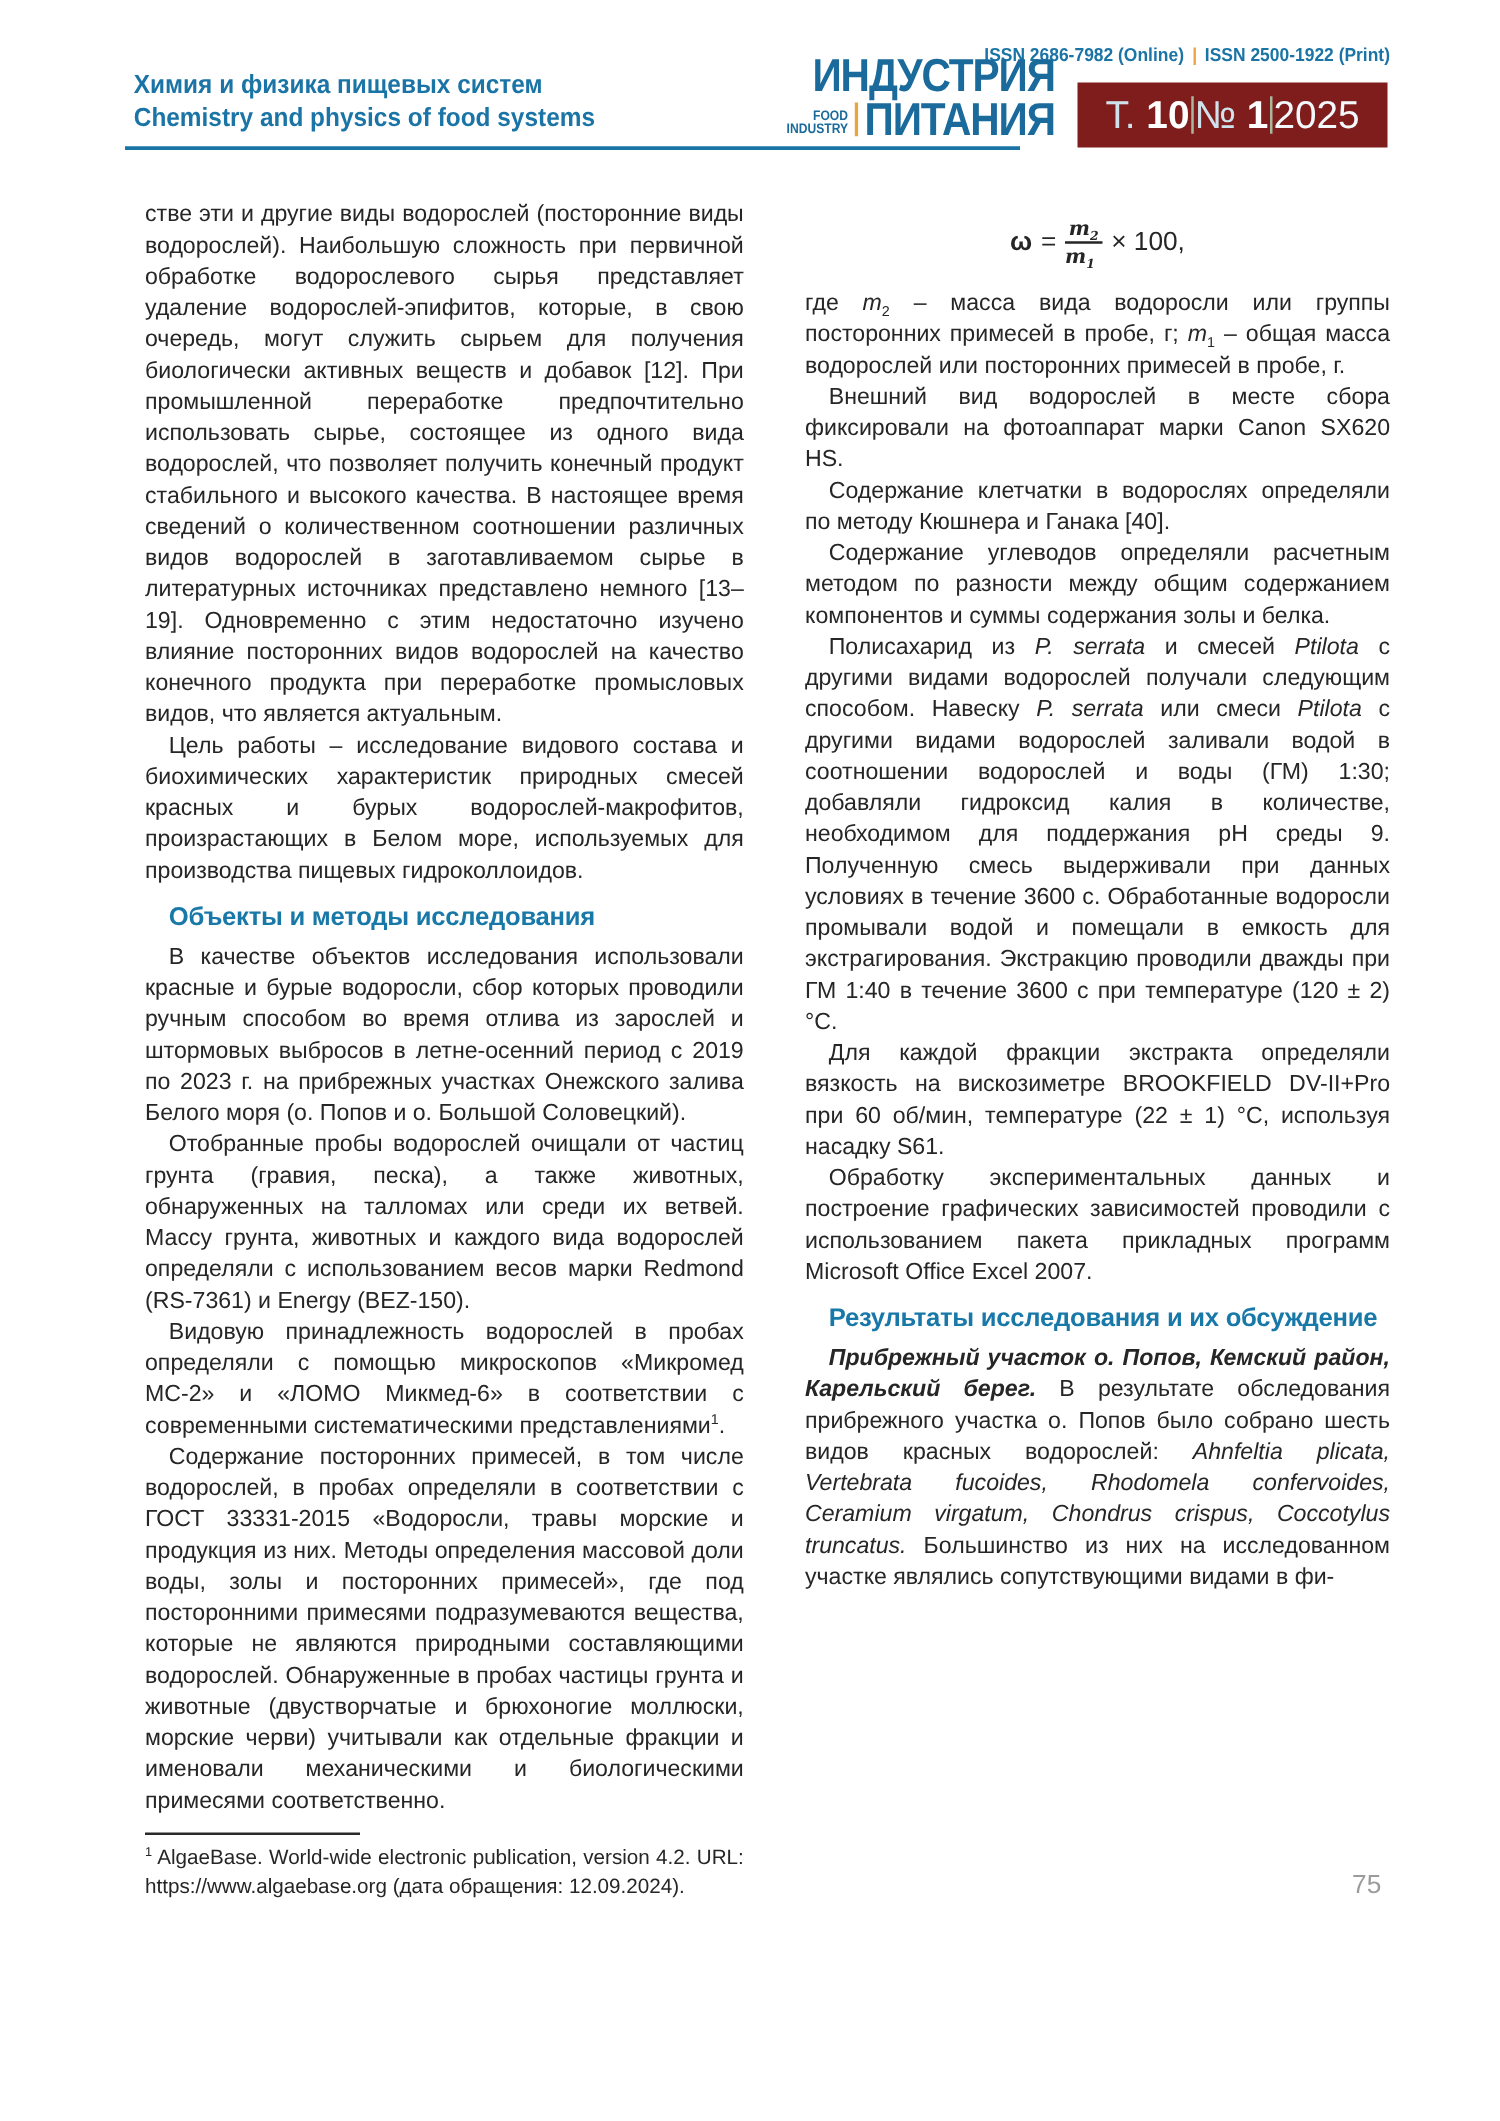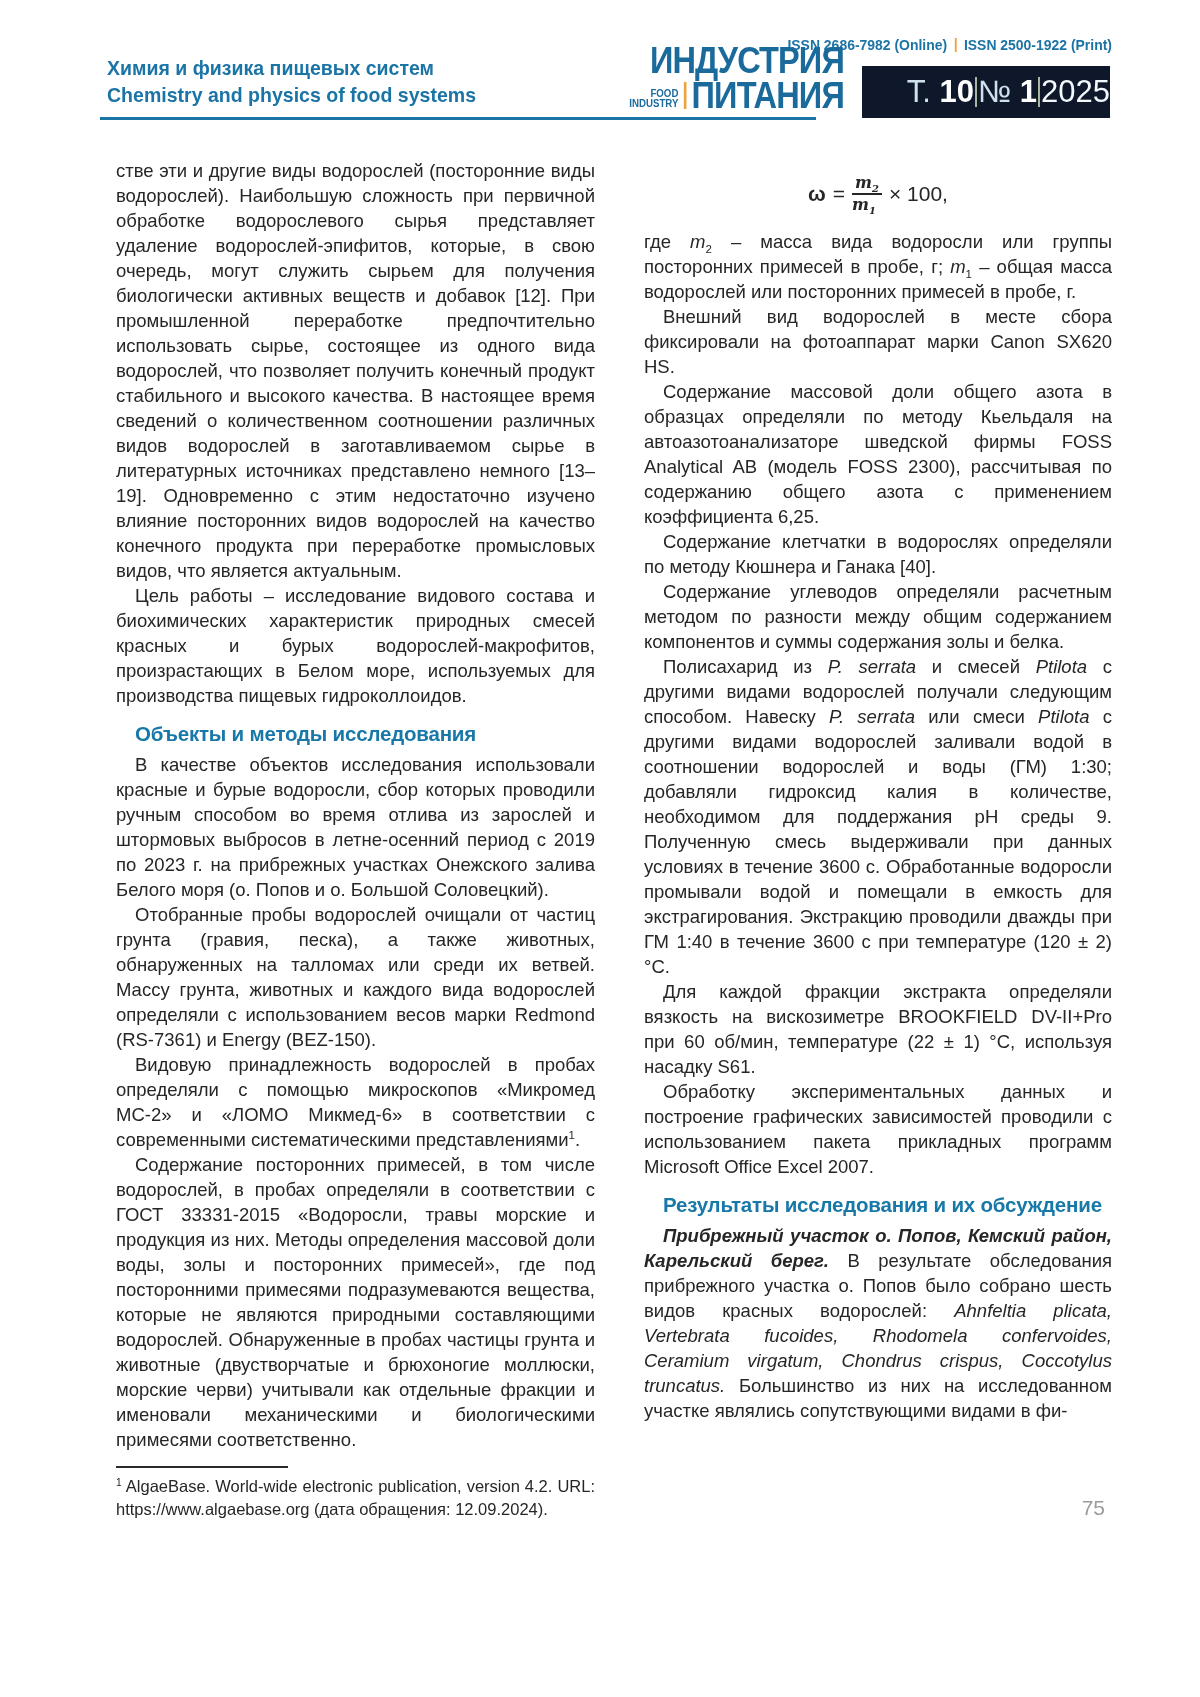--- a/index.html
+++ b/index.html
@@ -13,22 +13,22 @@
   .titles{position:absolute;top:54px;left:107px;color:#1b74a6;font-size:21px;font-weight:700;
           line-height:27px;transform:scaleX(.93);transform-origin:0 50%;}
   .header-rule{position:absolute;top:117px;left:100px;width:716px;height:3px;background:#1b74a6;}
   .logo{position:absolute;top:44px;right:356px;color:#1b6a9c;text-align:right;
         transform:scaleX(.88);transform-origin:100% 50%;}
   .logo-row1{font-size:37px;font-weight:800;line-height:34px;letter-spacing:-1px;}
   .logo-row2{display:flex;align-items:flex-end;justify-content:flex-end;gap:6px;}
   .logo-sub{font-size:11px;font-weight:800;line-height:10px;text-align:right;padding-bottom:5px;color:#1b6a9c;}
   .logo-bar{width:3px;height:27px;background:#eda33f;margin-bottom:4px;}
   .logo-row2-text{font-size:37px;font-weight:800;line-height:35px;letter-spacing:-1px;}
-  .vol-box{position:absolute;top:66px;left:862px;width:248px;height:52px;background:#0f172a;
-           color:#fff;display:flex;align-items:center;justify-content:flex-end;gap:1px;
+  .vol-box{position:absolute;top:66px;left:862px;width:248px;height:52px;background:#7f1d1d;
+           color:#fff;display:flex;align-items:center;justify-content:center;gap:1px;
            font-size:31px;transform:scaleX(1);}
   .vb-light{color:#cfe2ec;font-weight:400;}
   .vb-bold{font-weight:700;color:#ffffff;}
   .vb-year{font-weight:400;color:#f2f8fb;}
   .vb-sep{width:2px;height:30px;background:#a9b79e;}
 
   
   .content{position:absolute;top:158px;left:116px;display:flex;gap:49px;}
   .col-left{width:479px;}
   .col-right{width:468px;}
@@ -118,21 +118,20 @@
         <span class="f-omega">ω</span>
         <span>=</span>
         <span class="frac">
           <span class="num"><span>m</span><sub>2</sub></span>
           <span class="den"><span>m</span><sub>1</sub></span>
         </span>
         <span class="f-tail">× 100,</span>
       </div>
       <p class="body"><span>где </span><span class="seg-i">m</span><sub>2</sub><span> – масса вида водоросли или группы посторонних примесей в пробе, г; </span><span class="seg-i">m</span><sub>1</sub><span> – общая масса водорослей или посторонних примесей в пробе, г.</span></p>
       <p class="body indent">Внешний вид водорослей в месте сбора фиксировали на фотоаппарат марки Canon SX620 HS.</p>
-      <p class="body indent">Содержание массовой доли общего азота в образцах определяли по методу Кьельдаля на автоазотоанализаторе шведской фирмы FOSS Analytical AB (модель FOSS 2300), рассчитывая по содержанию общего азота с применением коэффициента 6,25.</p>
       <p class="body indent">Содержание клетчатки в водорослях определяли по методу Кюшнера и Ганака [40].</p>
       <p class="body indent">Содержание углеводов определяли расчетным методом по разности между общим содержанием компонентов и суммы содержания золы и белка.</p>
       <p class="body indent"><span>Полисахарид из </span><span class="seg-i">P. serrata</span><span> и смесей </span><span class="seg-i">Ptilota</span><span> с другими видами водорослей получали следующим способом. Навеску </span><span class="seg-i">P. serrata</span><span> или смеси </span><span class="seg-i">Ptilota</span><span> с другими видами водорослей заливали водой в соотношении водорослей и воды (ГМ) 1:30; добавляли гидроксид калия в количестве, необходимом для поддержания pH среды 9. Полученную смесь выдерживали при данных условиях в течение 3600 с. Обработанные водоросли промывали водой и помещали в емкость для экстрагирования. Экстракцию проводили дважды при ГМ 1:40 в течение 3600 с при температуре (120 ± 2) °С.</span></p>
       <p class="body indent">Для каждой фракции экстракта определяли вязкость на вискозиметре BROOKFIELD DV-II+Pro при 60 об/мин, температуре (22 ± 1) °С, используя насадку S61.</p>
       <p class="body indent">Обработку экспериментальных данных и построение графических зависимостей проводили с использованием пакета прикладных программ Microsoft Office Excel 2007.</p>
       <h2 class="section">Результаты исследования и их обсуждение</h2>
       <p class="body indent"><span class="seg-bi">Прибрежный участок о. Попов, Кемский район, Карельский берег.</span><span> В результате обследования прибрежного участка о. Попов было собрано шесть видов красных водорослей: </span><span class="seg-i">Ahnfeltia plicata, Vertebrata fucoides, Rhodomela confervoides, Ceramium virgatum, Chondrus crispus, Coccotylus truncatus.</span><span> Большинство из них на исследованном участке являлись сопутствующими видами в фи-</span></p>
     </div>
 
   </div>

